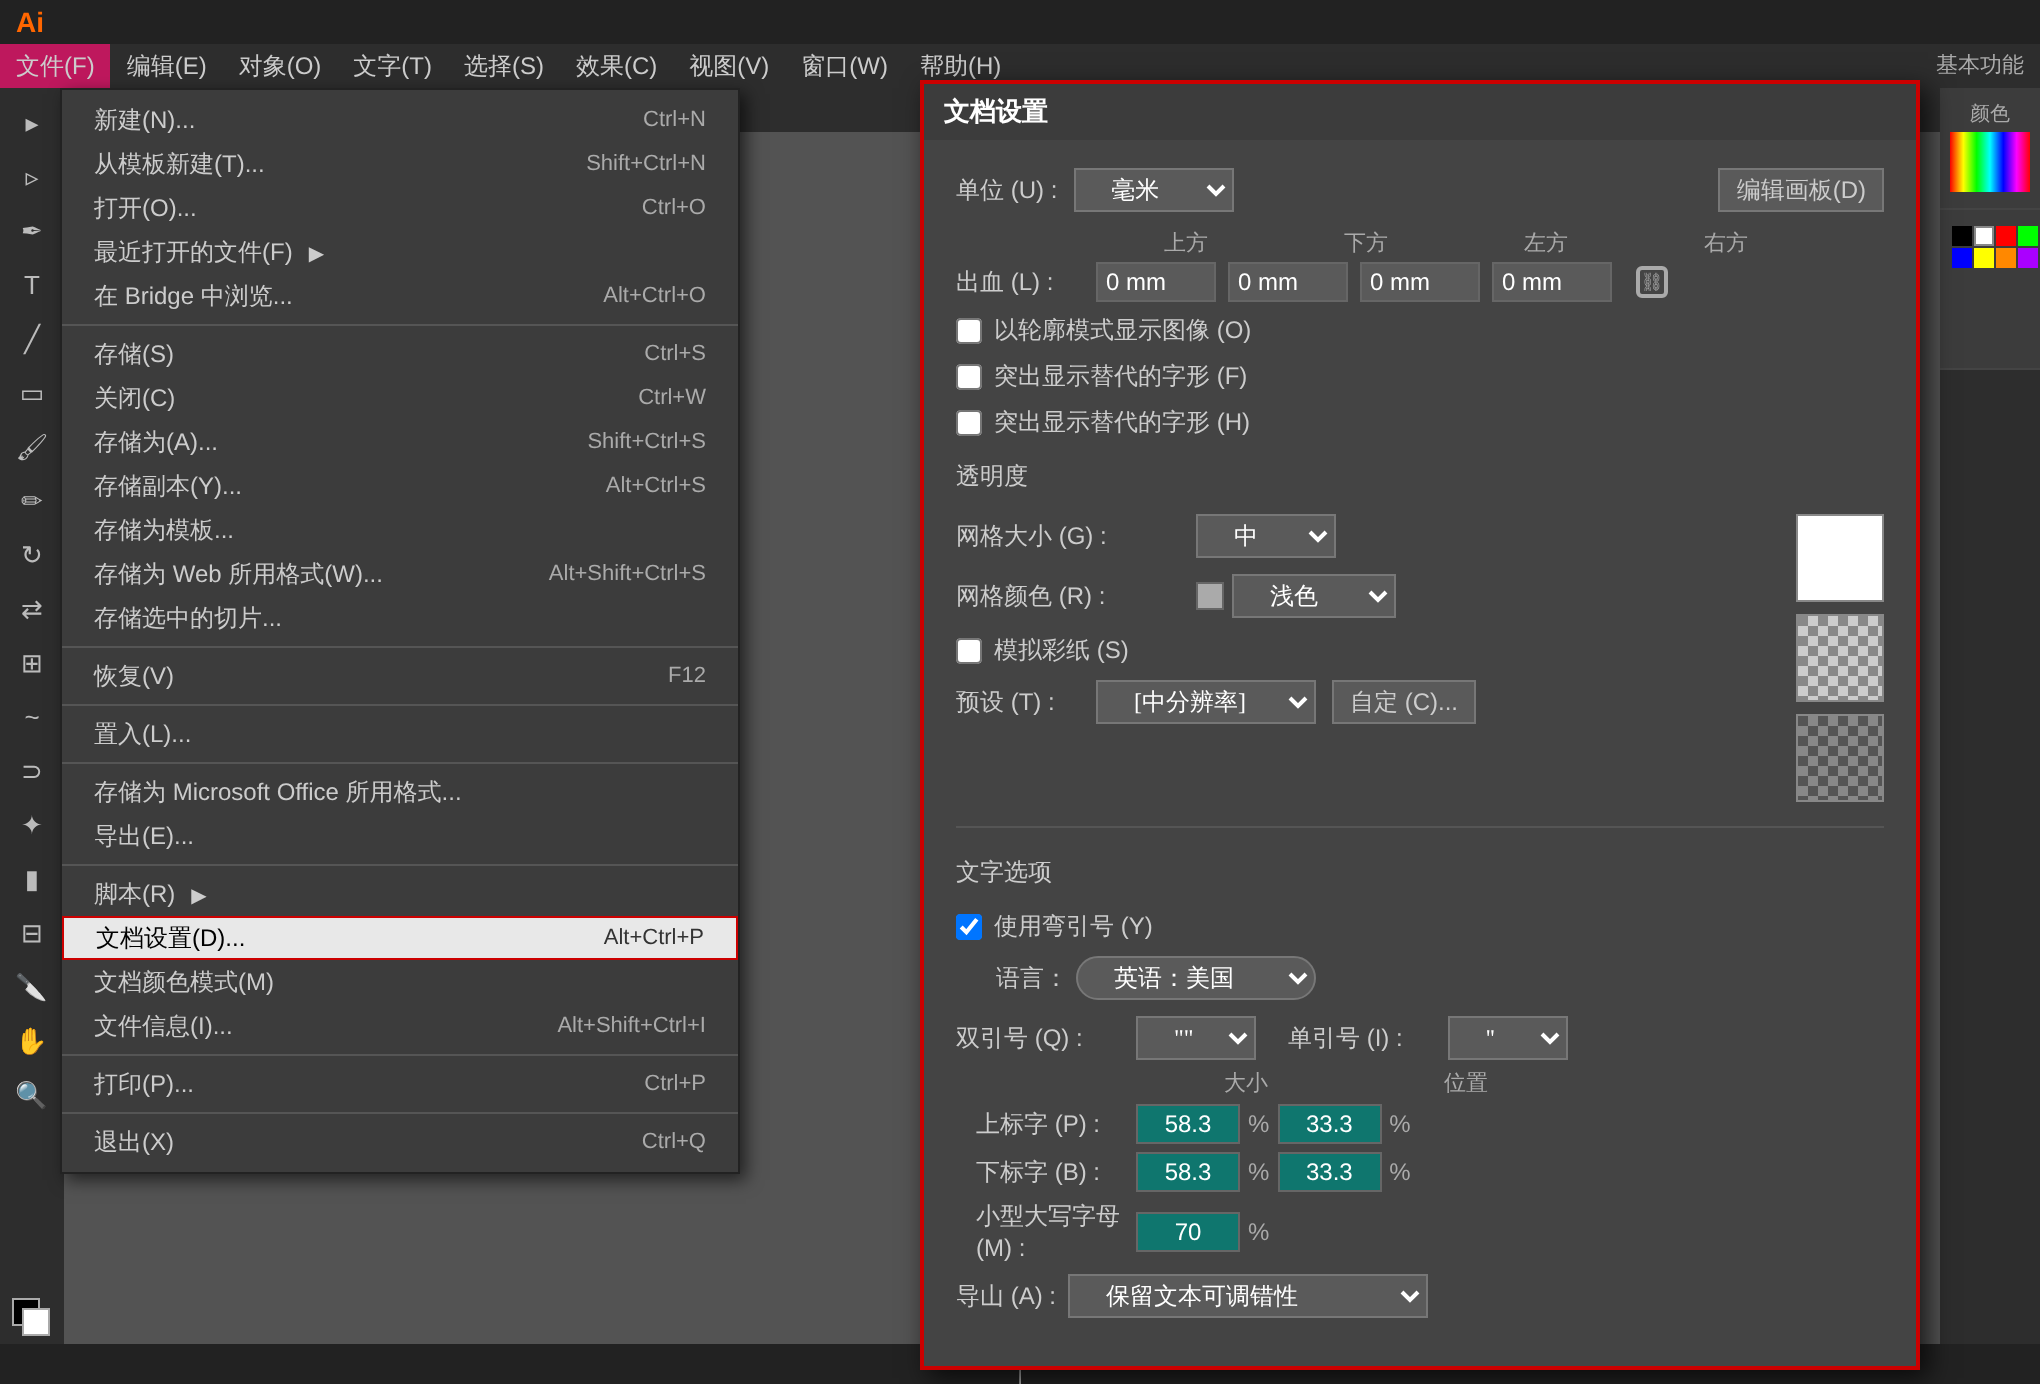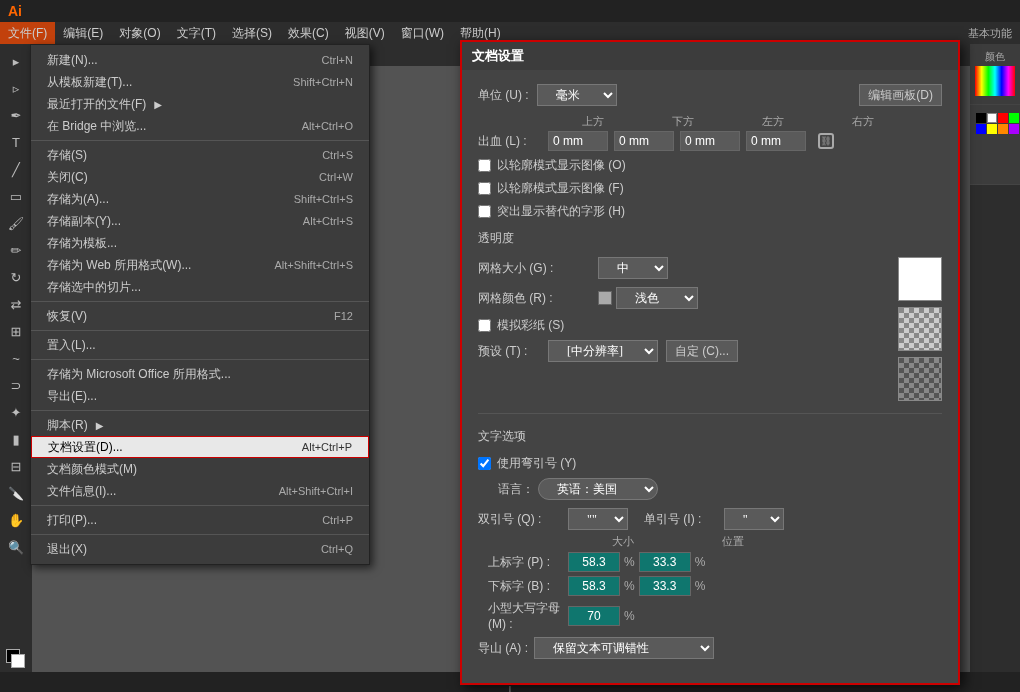--- a/index.html
+++ b/index.html
@@ -43,21 +43,21 @@
     }
     .menu-item {
       padding: 0 8px;
       height: 22px;
       line-height: 22px;
       color: #ccc;
       cursor: pointer;
       font-size: 12px;
       white-space: nowrap;
     }
-    .menu-item.active { background: #c2410c; }
+    .menu-item.active { background: #be185d; }
 
     
     #workspace {
       position: absolute;
       top: 44px;
       left: 0;
       right: 0;
       bottom: 20px;
       background: #535353;
     }
@@ -457,20 +457,24 @@
 <div id="dropdown-menu">
 <div class="dropdown-item">
       <span>新建(N)...</span>
       <span class="shortcut">Ctrl+N</span>
     </div>
     <div class="dropdown-item">
       <span>从模板新建(T)...</span>
       <span class="shortcut">Shift+Ctrl+N</span>
     </div>
     <div class="dropdown-item">
+      <span>打开(O)...</span>
+      <span class="shortcut">Ctrl+O</span>
+    </div>
+    <div class="dropdown-item">
       <span>最近打开的文件(F)<span class="dropdown-arrow">▶</span></span>
     </div>
     <div class="dropdown-item">
       <span>在 Bridge 中浏览...</span>
       <span class="shortcut">Alt+Ctrl+O</span>
     </div>
     <div class="menu-separator"></div>
     <div class="dropdown-item">
       <span>存储(S)</span>
       <span class="shortcut">Ctrl+S</span>
@@ -574,21 +578,21 @@
         <div class="chain-icon">⛓</div>
       </div>
     </div>
 
     <div class="checkbox-row">
       <input type="checkbox" style="">
       <span class="checkbox-label">以轮廓模式显示图像 (O)</span>
     </div>
     <div class="checkbox-row">
       <input type="checkbox" style="">
-      <span class="checkbox-label">以轮廓模式显示图像 (F)</span>
+      <span class="checkbox-label">突出显示替代的字形 (F)</span>
     </div>
     <div class="checkbox-row">
       <input type="checkbox" style="">
       <span class="checkbox-label">突出显示替代的字形 (H)</span>
     </div>
 
     <div class="transparency-section">
       <div class="section-title">透明度</div>
 
       <div style="display:flex;">

